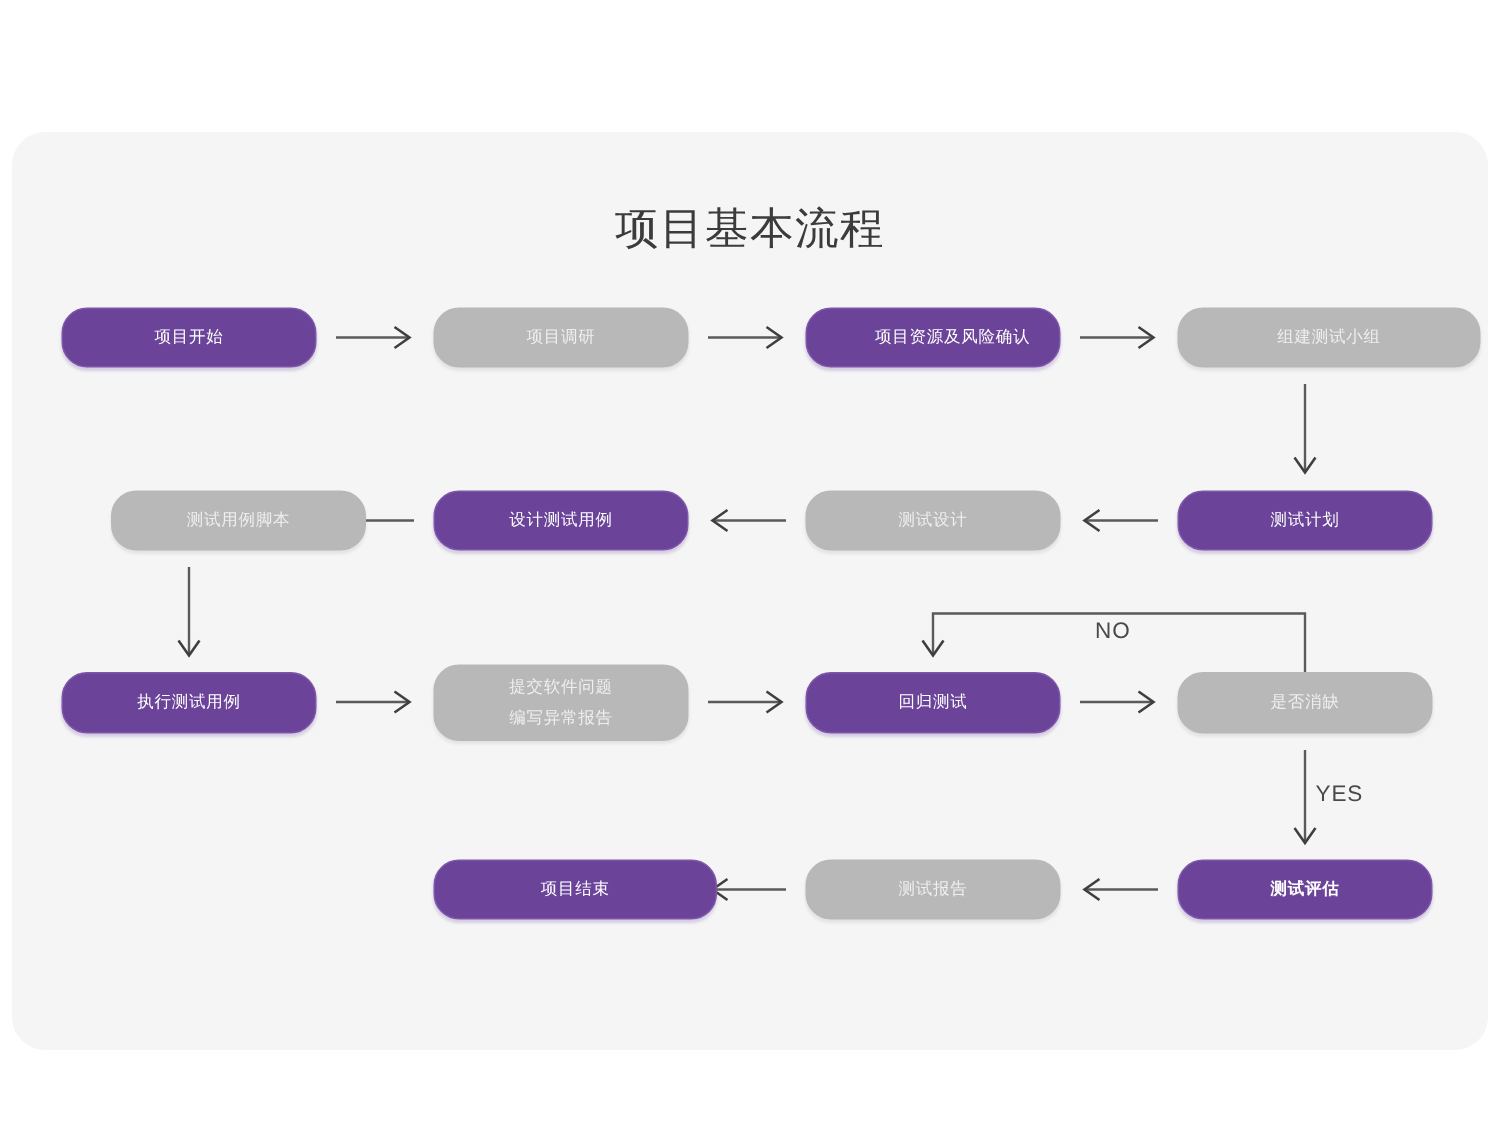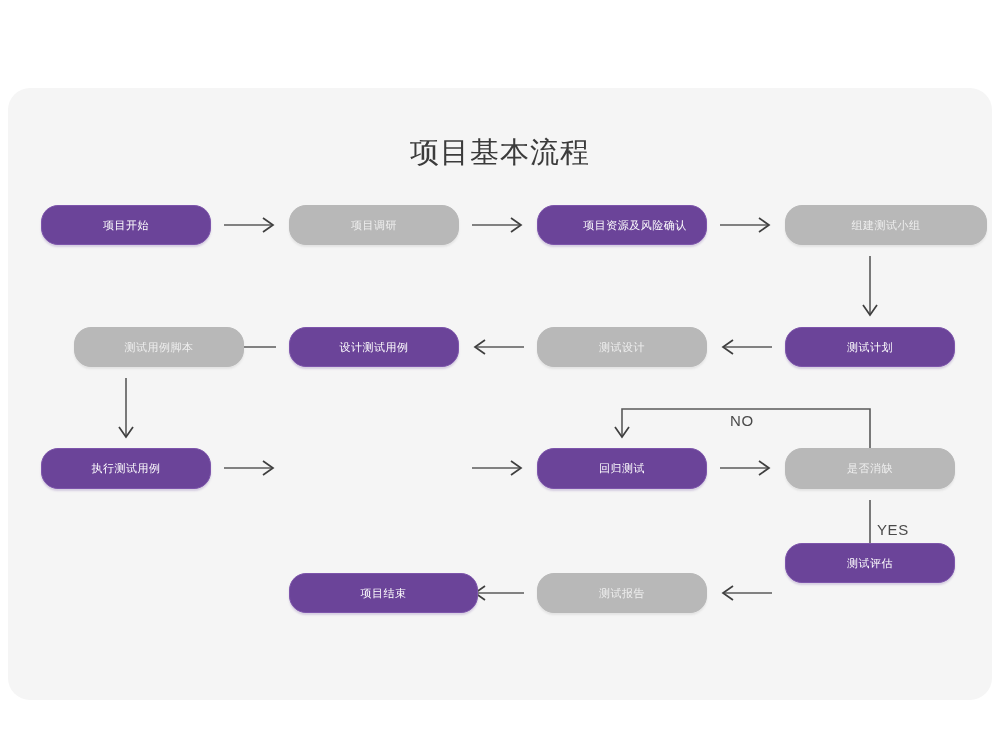--- a/index.html
+++ b/index.html
@@ -174,23 +174,25 @@
   <div class="node gray" style="left:289px; top:205px; width:170px; height:40px;">项目调研</div>
   <div class="node purple" style="left:537px; top:205px; width:170px; height:40px;padding-left:26px;">项目资源及风险确认</div>
   <div class="node gray" style="left:785px; top:205px; width:202px; height:40px;">组建测试小组</div>
 
   <div class="node gray" style="left:41px;  top:327px; width:170px; height:40px;margin-left:33px;">测试用例脚本</div>
   <div class="node purple" style="left:289px; top:327px; width:170px; height:40px;">设计测试用例</div>
   <div class="node gray" style="left:537px; top:327px; width:170px; height:40px;">测试设计</div>
   <div class="node purple" style="left:785px; top:327px; width:170px; height:40px;">测试计划</div>
 
   <div class="node purple" style="left:41px;  top:448px; width:170px; height:41px;">执行测试用例</div>
+  <div class="node gray" style="left:289px; top:443px; width:170px; height:51px;">提交软件问题
+编写异常报告</div>
   <div class="node purple" style="left:537px; top:448px; width:170px; height:41px;">回归测试</div>
   <div class="node gray" style="left:785px; top:448px; width:170px; height:41px;">是否消缺</div>
 
   <div class="node purple" style="left:289px; top:573px; width:189px; height:40px;">项目结束</div>
   <div class="node gray" style="left:537px; top:573px; width:170px; height:40px;">测试报告</div>
-  <div class="node purple" style="left:785px; top:543px; width:170px; height:40px;">测试评估</div>
+  <div class="node purple" style="left:785px; top:573px; width:170px; height:40px;font-weight:bold;">测试评估</div>
 
   <div class="edge-label" style="left:730px; top:412px;">NO</div>
   <div class="edge-label" style="left:877px; top:521px;">YES</div>
 
 </div>
 
 </body></html>

